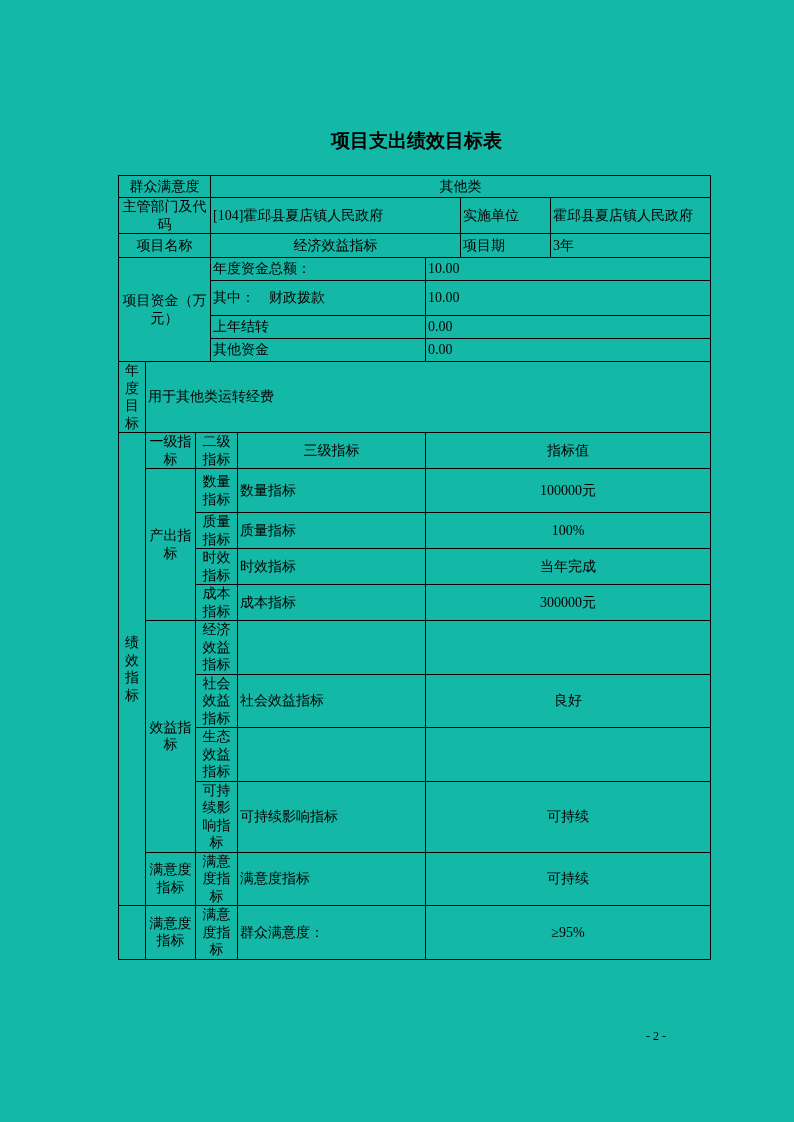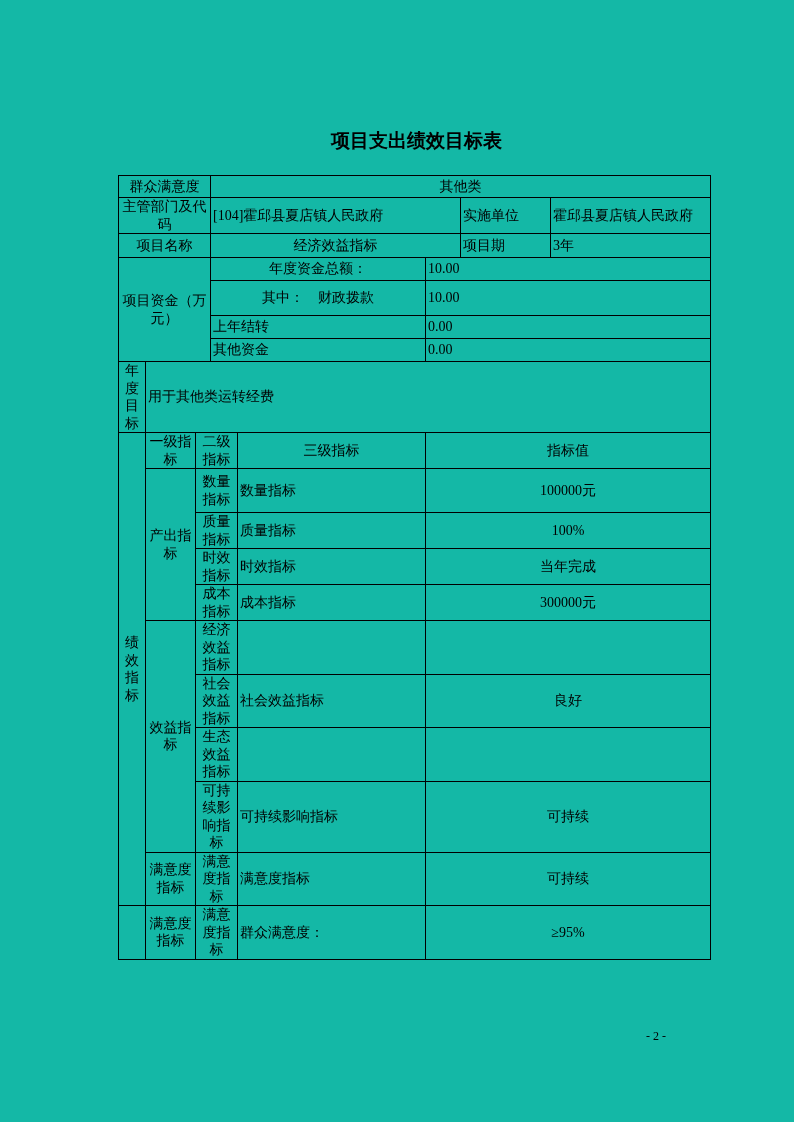--- a/index.html
+++ b/index.html
@@ -36,21 +36,21 @@
     overflow:hidden;
     word-break:normal;
   }
   .c{text-align:center;}
   .l{text-align:left;padding:0 3px 0 4px;}
   .colA{text-align:center;padding:0 16px;}
   .name-val{text-align:center;padding-right:78px;}
   .lvl1{text-align:center;padding:0 10px;}
   .lvl2{text-align:center;padding:0 5px;}
   .vert{text-align:center;padding:0;line-height:1.15;}
-  .fund1{text-align:center;padding-left:27px;}
+  .fund1{text-align:left;padding-left:27px;}
   .fund2{text-align:left;padding-left:52px;}
   .fundv{text-align:left;vertical-align:top;padding:2px 0 0 4px;}
   .goal{text-align:left;vertical-align:top;padding:2px 4px;}
   .footer{
     position:absolute;left:646px;top:1029px;
     font-size:12px;
   }
 </style>
 </head>
 <body>

